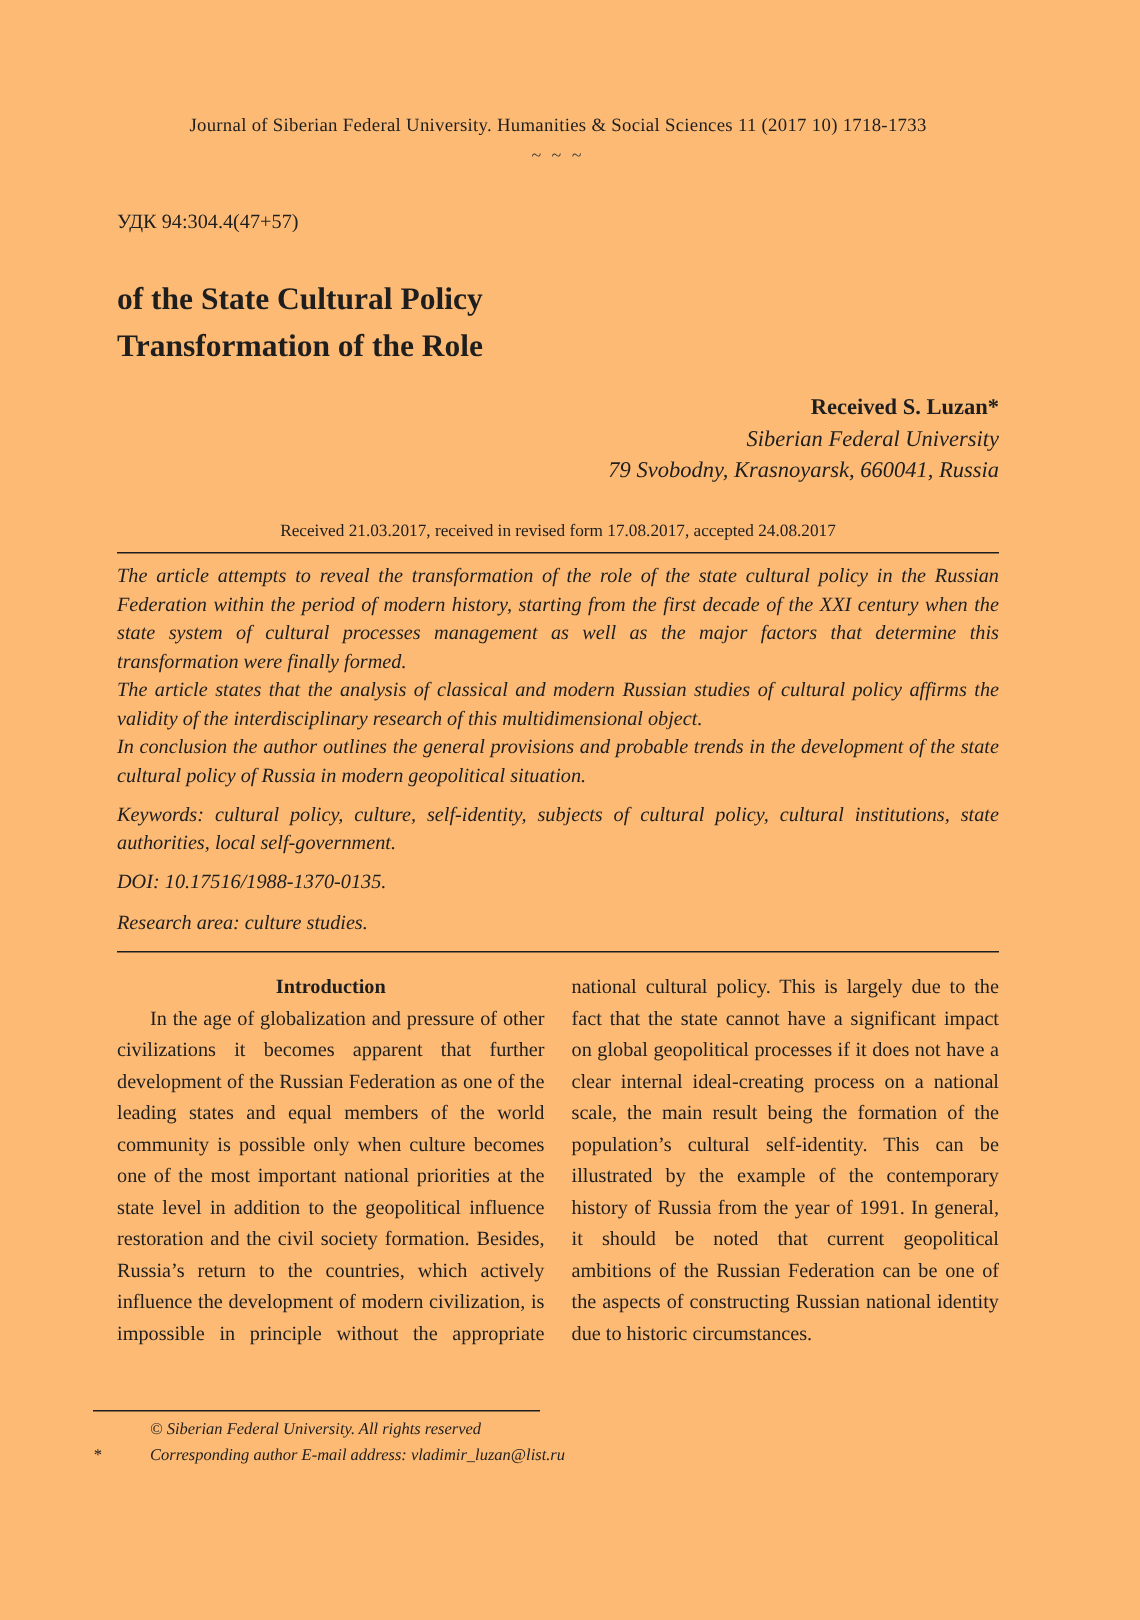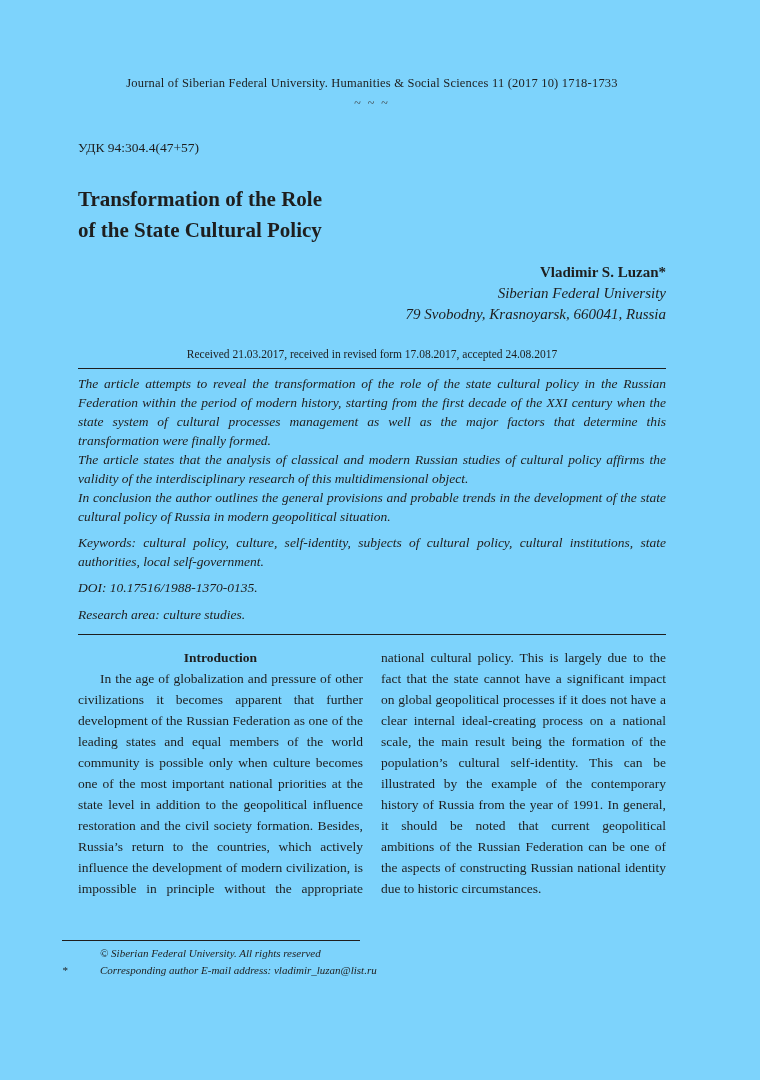--- a/index.html
+++ b/index.html
@@ -1,21 +1,21 @@
 <!DOCTYPE html>
 <html><head>
 <meta charset="utf-8">
 <style>
   html, body { margin: 0; padding: 0; background: #e9e9e9; }
   .page {
     position: relative;
     width: 760px;
     height: 1080px;
     margin: 0 auto;
-    background: #7dd3fc;
+    background: #fdba74;
     box-sizing: border-box;
     padding: 76px 94px 0 78px;
     font-family: "Liberation Serif", "DejaVu Serif", serif;
     color: #1e1e1e;
     overflow: hidden;
   }
   .journal-line {
     text-align: center;
     font-size: 12.5px;
     letter-spacing: 0.2px;
@@ -123,26 +123,26 @@
 <body>
 
 <div class="page">
 
   <div class="journal-line">Journal of  Siberian Federal University.  Humanities &amp; Social Sciences 11 (2017 10) 1718-1733</div>
   <div class="tildes">~ ~ ~</div>
 
   <div class="udk">УДК 94:304.4(47+57)</div>
 
   <h1 class="title">
+    <span class="title-line">of the State Cultural Policy</span>
     <span class="title-line">Transformation of the Role</span>
-    <span class="title-line">of the State Cultural Policy</span>
   </h1>
 
   <div class="author-block">
-    <div class="author-name">Vladimir S. Luzan*</div>
+    <div class="author-name">Received S. Luzan*</div>
     <div class="author-affil">Siberian Federal University</div>
     <div class="author-addr">79 Svobodny, Krasnoyarsk, 660041, Russia</div>
   </div>
 
   <div class="received">Received 21.03.2017, received in revised form 17.08.2017, accepted 24.08.2017</div>
 
   <hr class="rule rule-top">
 
   <div class="abstract">
     <p>The article attempts to reveal the transformation of the role of the state cultural policy in the Russian Federation within the period of modern history, starting from the first decade of the XXI century when the state system of cultural processes management as well as the major factors that determine this transformation were finally formed.</p>

